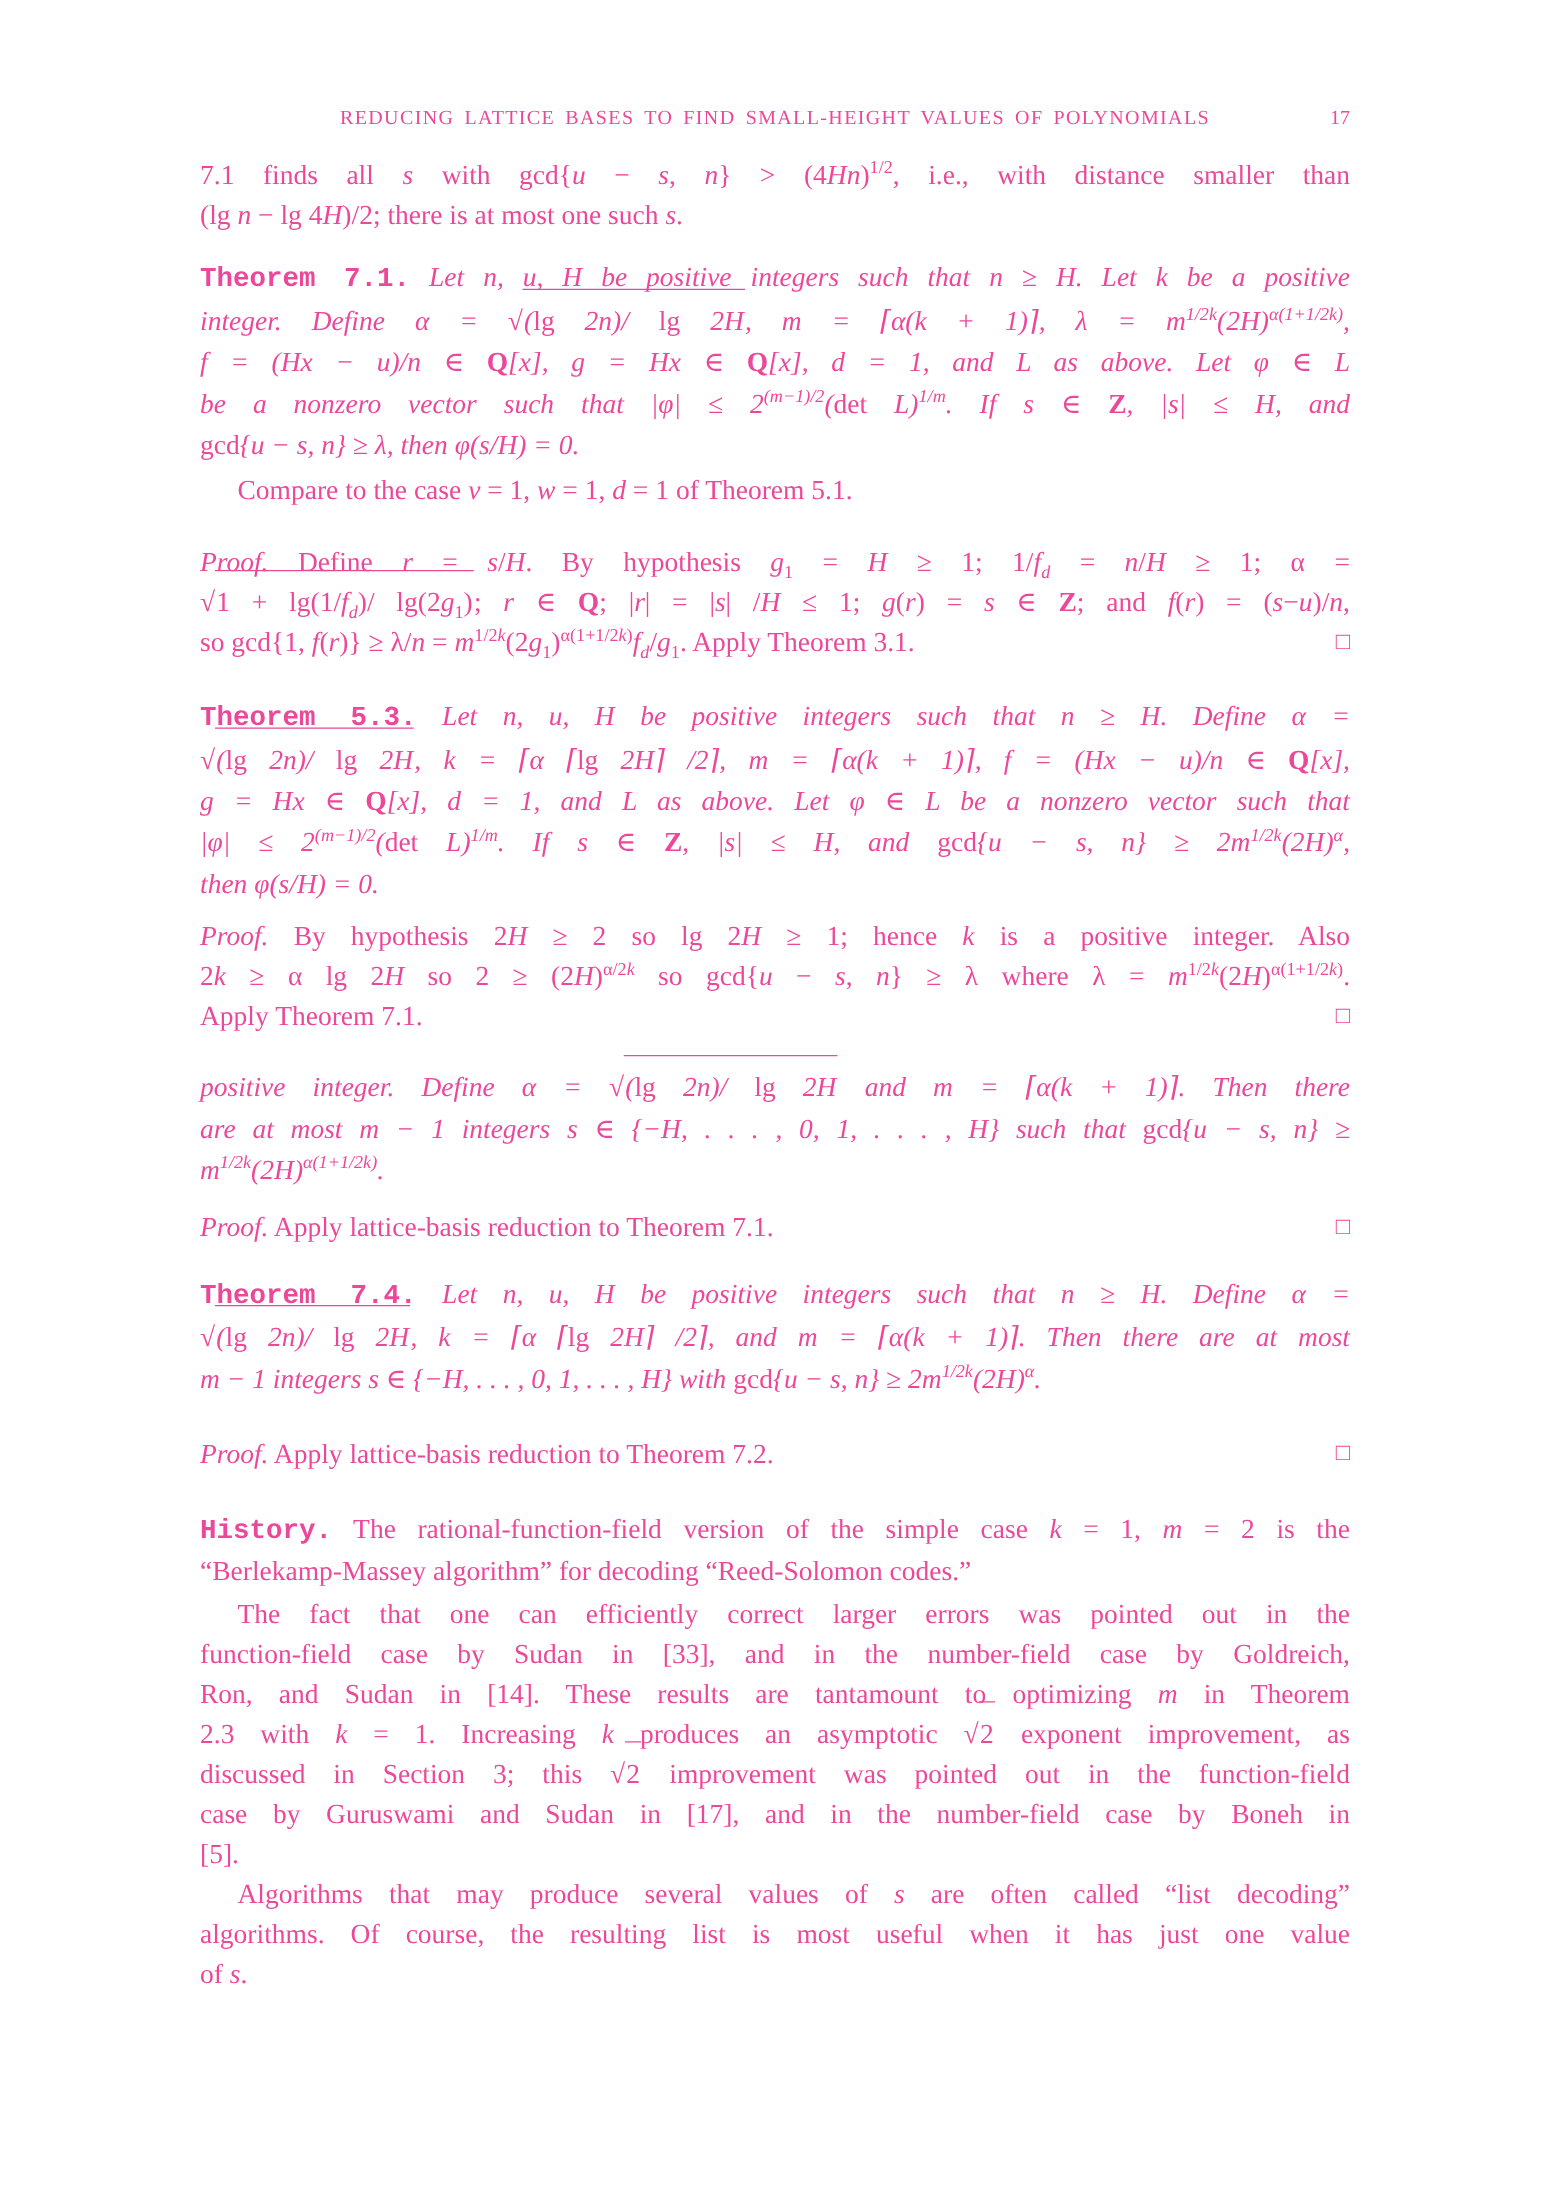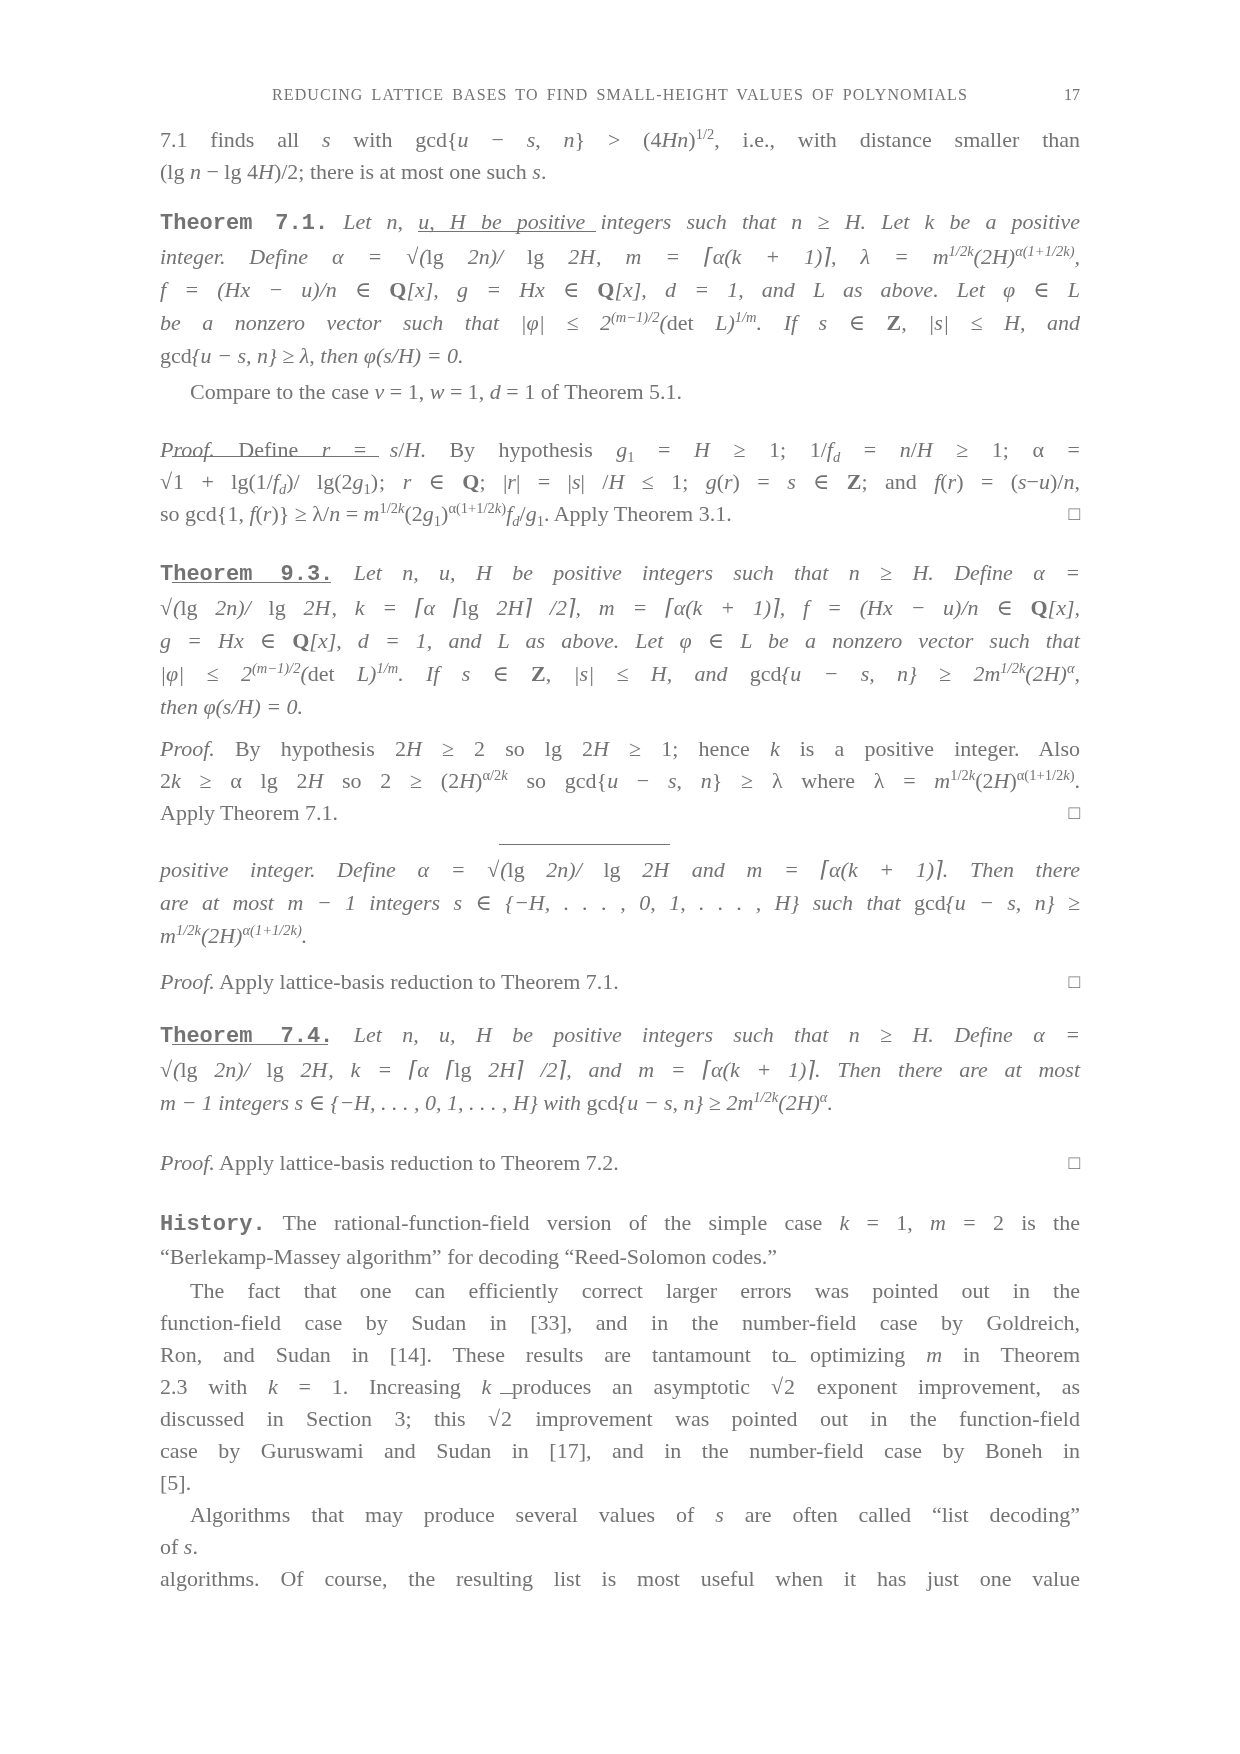--- a/index.html
+++ b/index.html
@@ -1,17 +1,17 @@
 <!DOCTYPE html>
 <html><head>
 <meta charset="utf-8">
 <style>
   html,body{margin:0;padding:0;background:#ffffff;}
   .page{
-    width:1240px;height:1754px;background:#ffffff;color:#737373;
+    width:1240px;height:1754px;background:#ffffff;color:#ec4899;
     font-family:"Liberation Serif","DejaVu Serif",serif;
     position:relative;box-sizing:border-box;
     padding:86px 160px 0 160px;overflow:hidden;
   }
   .runhead{
     position:relative;height:24px;text-align:center;
     font-size:16px;letter-spacing:1.1px;word-spacing:3px;white-space:nowrap;
   }
   .rh-num{position:absolute;right:0;top:0;letter-spacing:0;}
   .body-text{font-size:22px;}
@@ -53,21 +53,21 @@
       </div>
     <div class="para indent" style="margin-top:4px">
         <div class="line">Compare to the case <i>v</i> = 1, <i>w</i> = 1, <i>d</i> = 1 of Theorem 5.1.</div>
       </div>
     <div class="para" style="margin-top:26px">
         <div class="line jl"><i>Proof.</i> Define <i>r</i> = <i>s</i>/<i>H</i>.  By hypothesis <i>g</i><sub>1</sub> = <i>H</i> ≥ 1; 1/<i>f<sub>d</sub></i> = <i>n</i>/<i>H</i> ≥ 1; α =</div>
         <div class="line jl"><span class="sqrt">√<span class="rad">1 + lg(1/<i>f<sub>d</sub></i>)/ lg(2<i>g</i><sub>1</sub>)</span></span>; <i>r</i> ∈ <b>Q</b>; |<i>r</i>| = |<i>s</i>| /<i>H</i> ≤ 1; <i>g</i>(<i>r</i>) = <i>s</i> ∈ <b>Z</b>; and <i>f</i>(<i>r</i>) = (<i>s</i>−<i>u</i>)/<i>n</i>,</div>
         <div class="line">so gcd{1, <i>f</i>(<i>r</i>)} ≥ λ/<i>n</i> = <i>m</i><sup>1/2<i>k</i></sup>(2<i>g</i><sub>1</sub>)<sup>α(1+1/2<i>k</i>)</sup><i>f<sub>d</sub></i>/<i>g</i><sub>1</sub>. Apply Theorem 3.1.<span class="qed">□</span></div>
       </div>
     <div class="para thm" style="margin-top:26px">
-        <div class="line jl"><b class="h">Theorem 9.3.</b> Let n, u, H be positive integers such that n ≥ H.  Define α =</div>
+        <div class="line jl"><b class="h">Theorem 5.3.</b> Let n, u, H be positive integers such that n ≥ H.  Define α =</div>
         <div class="line jl"><span class="sqrt">√<span class="rad">(<span class="rm">lg</span> 2n)/ <span class="rm">lg</span> 2H</span></span>, k = ⌈α ⌈<span class="rm">lg</span> 2H⌉ /2⌉, m = ⌈α(k + 1)⌉, f = (Hx − u)/n ∈ <b class="bb">Q</b>[x],</div>
         <div class="line jl">g = Hx ∈ <b class="bb">Q</b>[x], d = 1, and L as above.  Let φ ∈ L be a nonzero vector such that</div>
         <div class="line jl">|φ| ≤ 2<sup>(m−1)/2</sup>(<span class="rm">det</span> L)<sup>1/m</sup>.  If s ∈ <b class="bb">Z</b>, |s| ≤ H, and <span class="rm">gcd</span>{u − s, n} ≥ 2m<sup>1/2k</sup>(2H)<sup>α</sup>,</div>
         <div class="line">then φ(s/H) = 0.</div>
       </div>
     <div class="para" style="margin-top:10px">
         <div class="line jl"><i>Proof.</i> By hypothesis 2<i>H</i> ≥ 2 so lg 2<i>H</i> ≥ 1; hence <i>k</i> is a positive integer.  Also</div>
         <div class="line jl">2<i>k</i> ≥ α lg 2<i>H</i> so 2 ≥ (2<i>H</i>)<sup>α/2<i>k</i></sup> so gcd{<i>u</i> − <i>s</i>, <i>n</i>} ≥ λ where λ = <i>m</i><sup>1/2<i>k</i></sup>(2<i>H</i>)<sup>α(1+1/2<i>k</i>)</sup>.</div>
         <div class="line">Apply Theorem 7.1.<span class="qed">□</span></div>
       </div>
@@ -95,18 +95,18 @@
         <div class="line jl">The fact that one can efficiently correct larger errors was pointed out in the</div>
         <div class="line jl">function-field case by Sudan in [33], and in the number-field case by Goldreich,</div>
         <div class="line jl">Ron, and Sudan in [14]. These results are tantamount to optimizing <i>m</i> in Theorem</div>
         <div class="line jl">2.3 with <i>k</i> = 1.  Increasing <i>k</i> produces an asymptotic <span class="sqrt">√<span class="rad">2</span></span> exponent improvement, as</div>
         <div class="line jl">discussed in Section 3; this <span class="sqrt">√<span class="rad">2</span></span> improvement was pointed out in the function-field</div>
         <div class="line jl">case by Guruswami and Sudan in [17], and in the number-field case by Boneh in</div>
         <div class="line">[5].</div>
       </div>
     <div class="para indent" style="margin-top:0">
         <div class="line jl">Algorithms that may produce several values of <i>s</i> are often called “list decoding”</div>
+        <div class="line jl">algorithms.  Of course, the resulting list is most useful when it has just one value</div>
         <div class="line">of <i>s</i>.</div>
-        <div class="line jl">algorithms.  Of course, the resulting list is most useful when it has just one value</div>
       </div>
   </div>
 
 </div>
 
 </body></html>

